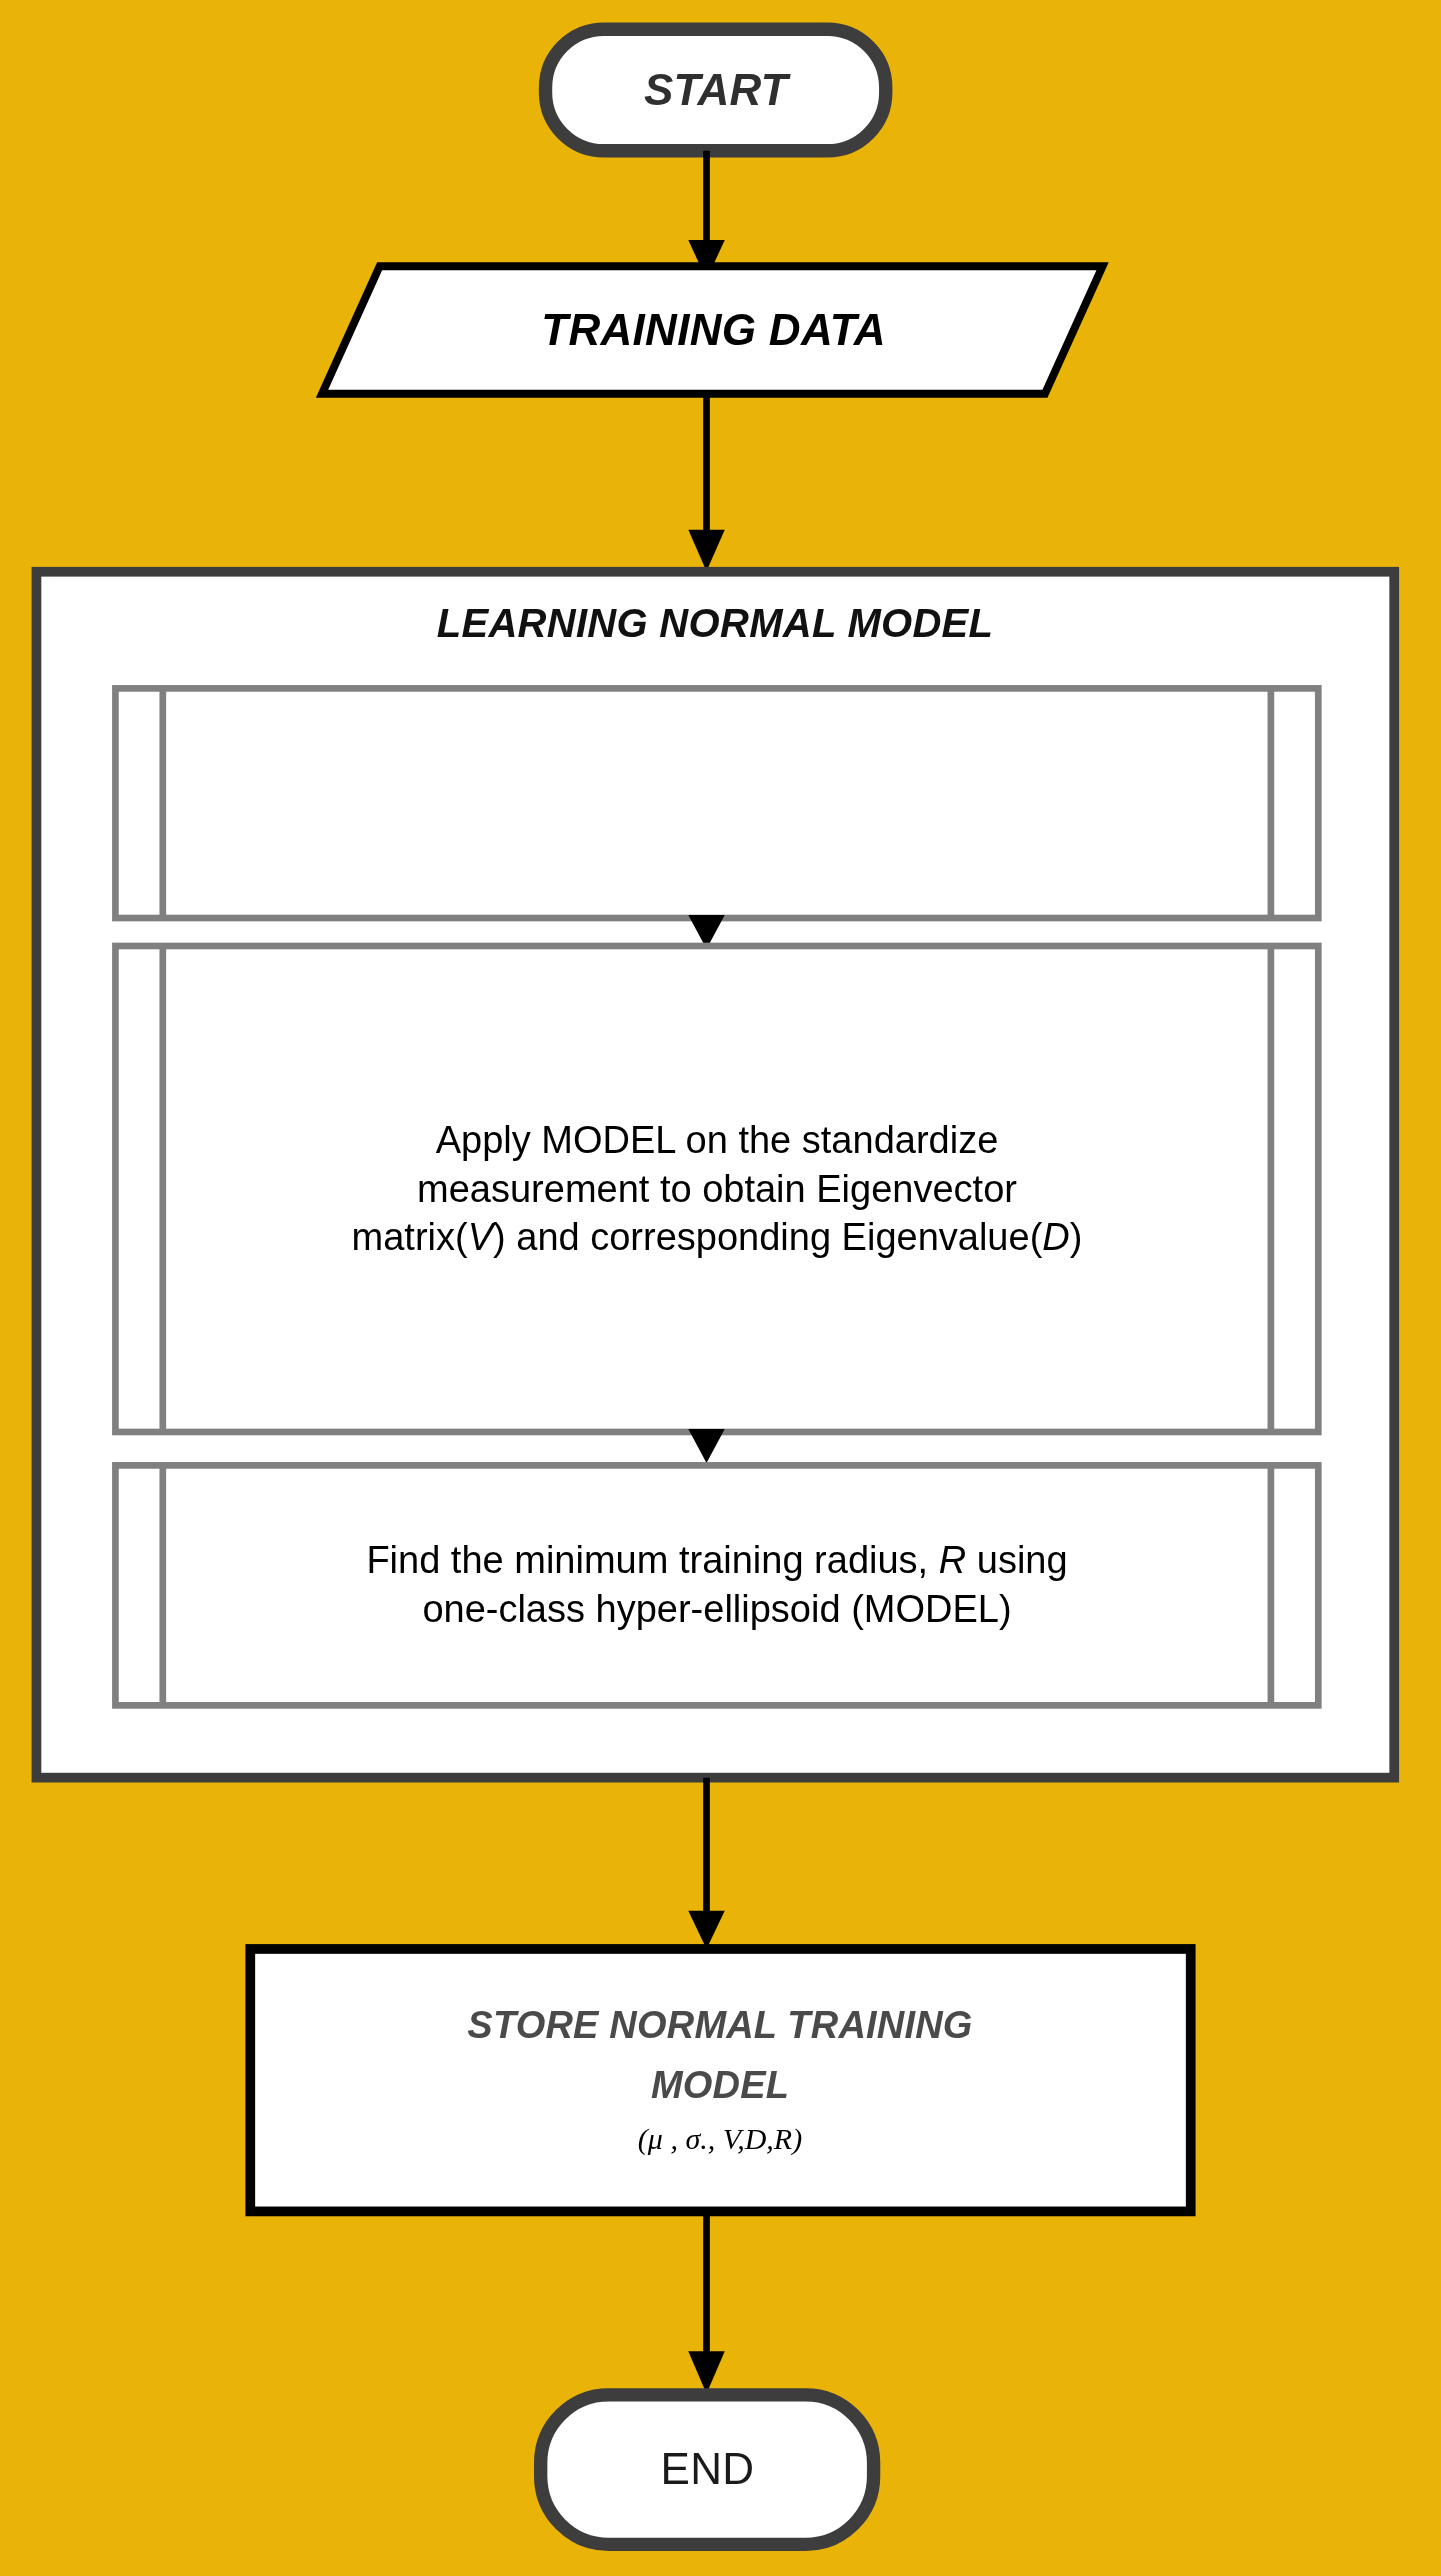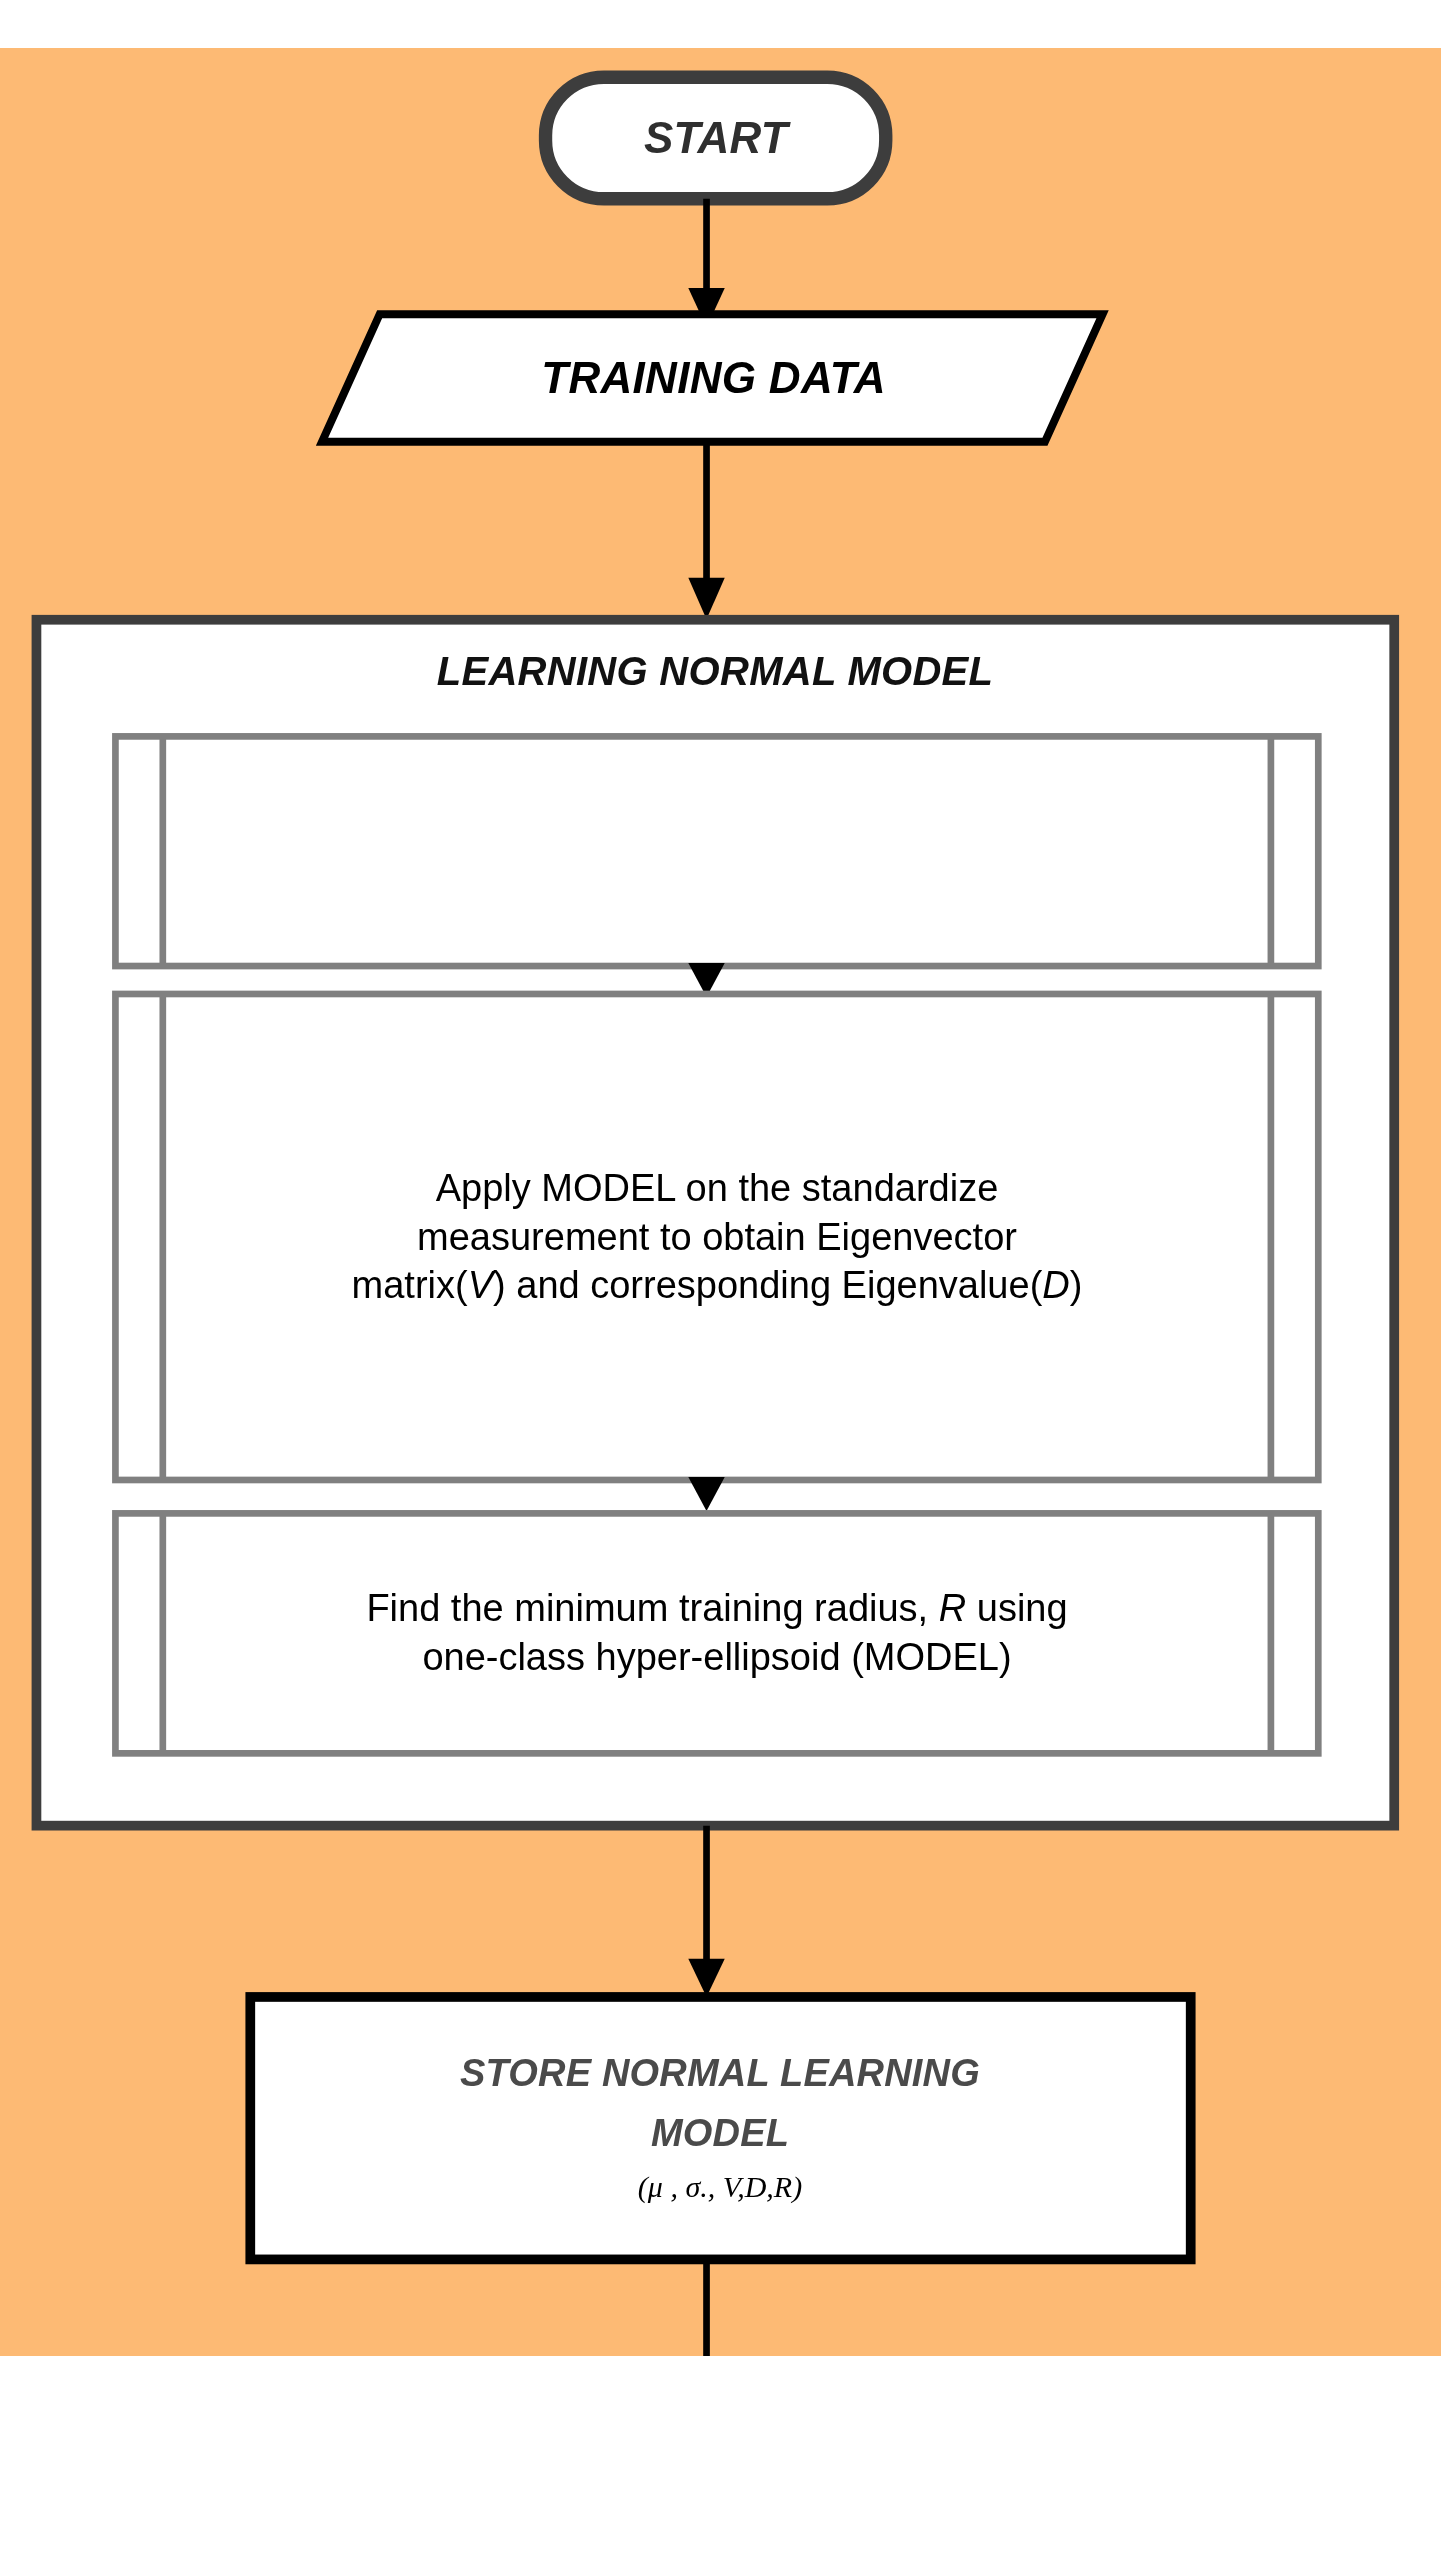--- a/index.html
+++ b/index.html
@@ -6,24 +6,23 @@
     margin: 0;
     padding: 0;
     background: #ffffff;
   }
   body {
     font-family: "Liberation Sans", sans-serif;
   }
   #canvas {
     position: relative;
     width: 1441px;
-    height: 2308px;
-    background: #fdba74;
+    height: 2576px;
+    background: #eab308;
     overflow: hidden;
-    margin-top: 48px;
   }
   svg.layer {
     position: absolute;
     left: 0;
     top: 0;
     width: 1441px;
     height: 2576px;
     pointer-events: none;
   }
   .node-label {
@@ -188,21 +187,21 @@
 
   <div class="node-label step-label" style="left:158px; top:1465px; width:1118px; height:240px;">
     <div>
       <span>Find the minimum training radius, </span><i>R</i><span> using</span><br>
       <span>one-class hyper-ellipsoid (MODEL)</span>
     </div>
   </div>
 
   <div class="node-label" style="left:250px; top:1949px; width:940px; height:262px;">
     <div class="store-stack">
-      <div class="store-label">STORE NORMAL LEARNING</div>
+      <div class="store-label">STORE NORMAL TRAINING</div>
       <div class="store-label">MODEL</div>
       <div class="store-formula">(μ , σ., V,D,R)</div>
     </div>
   </div>
 
   <div class="node-label term-label term-end" style="left:541px; top:2395px; width:333px; height:149px;">END</div>
 
 </div>
 
 

